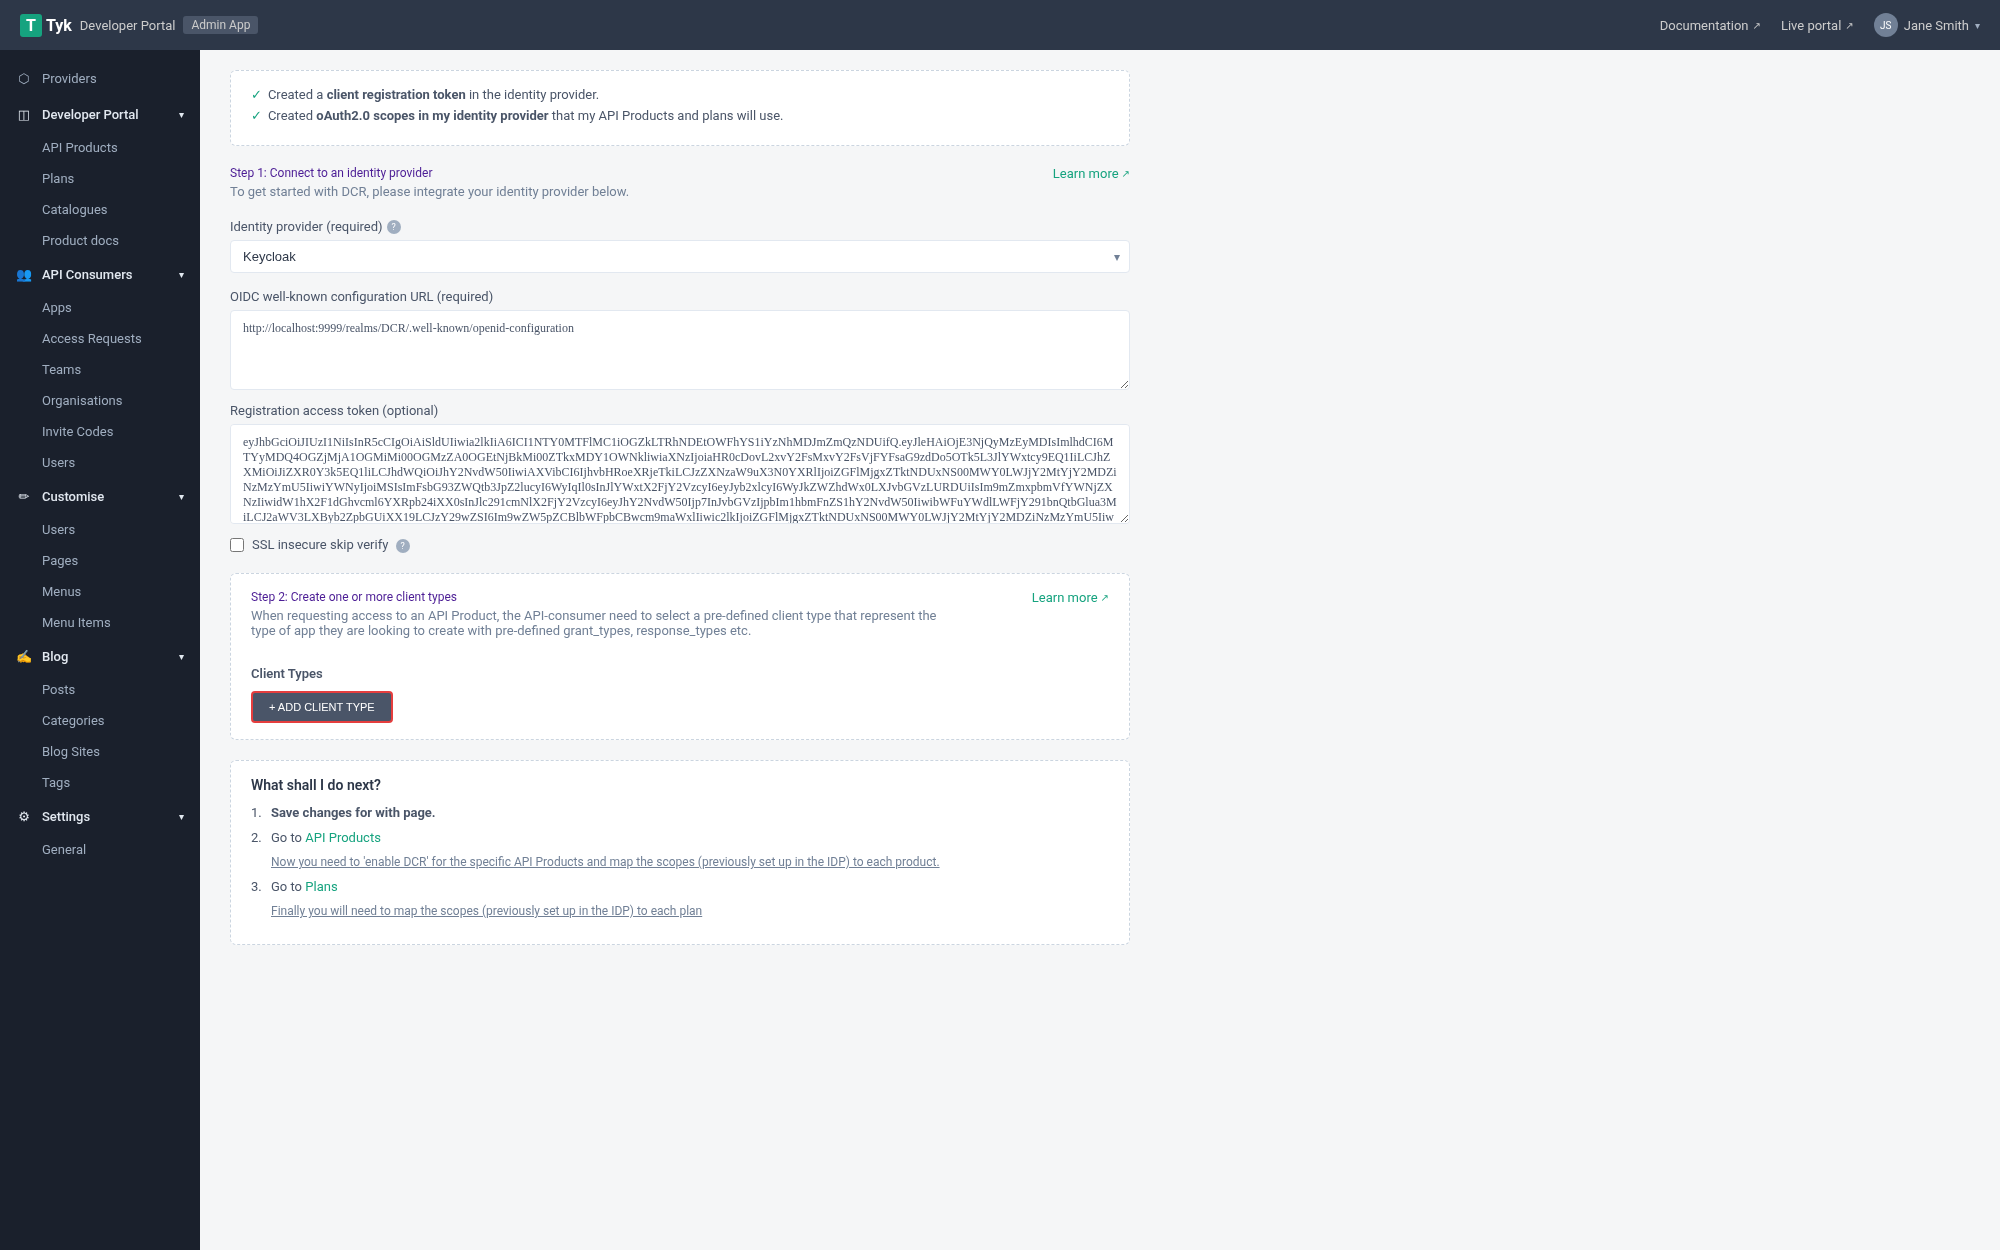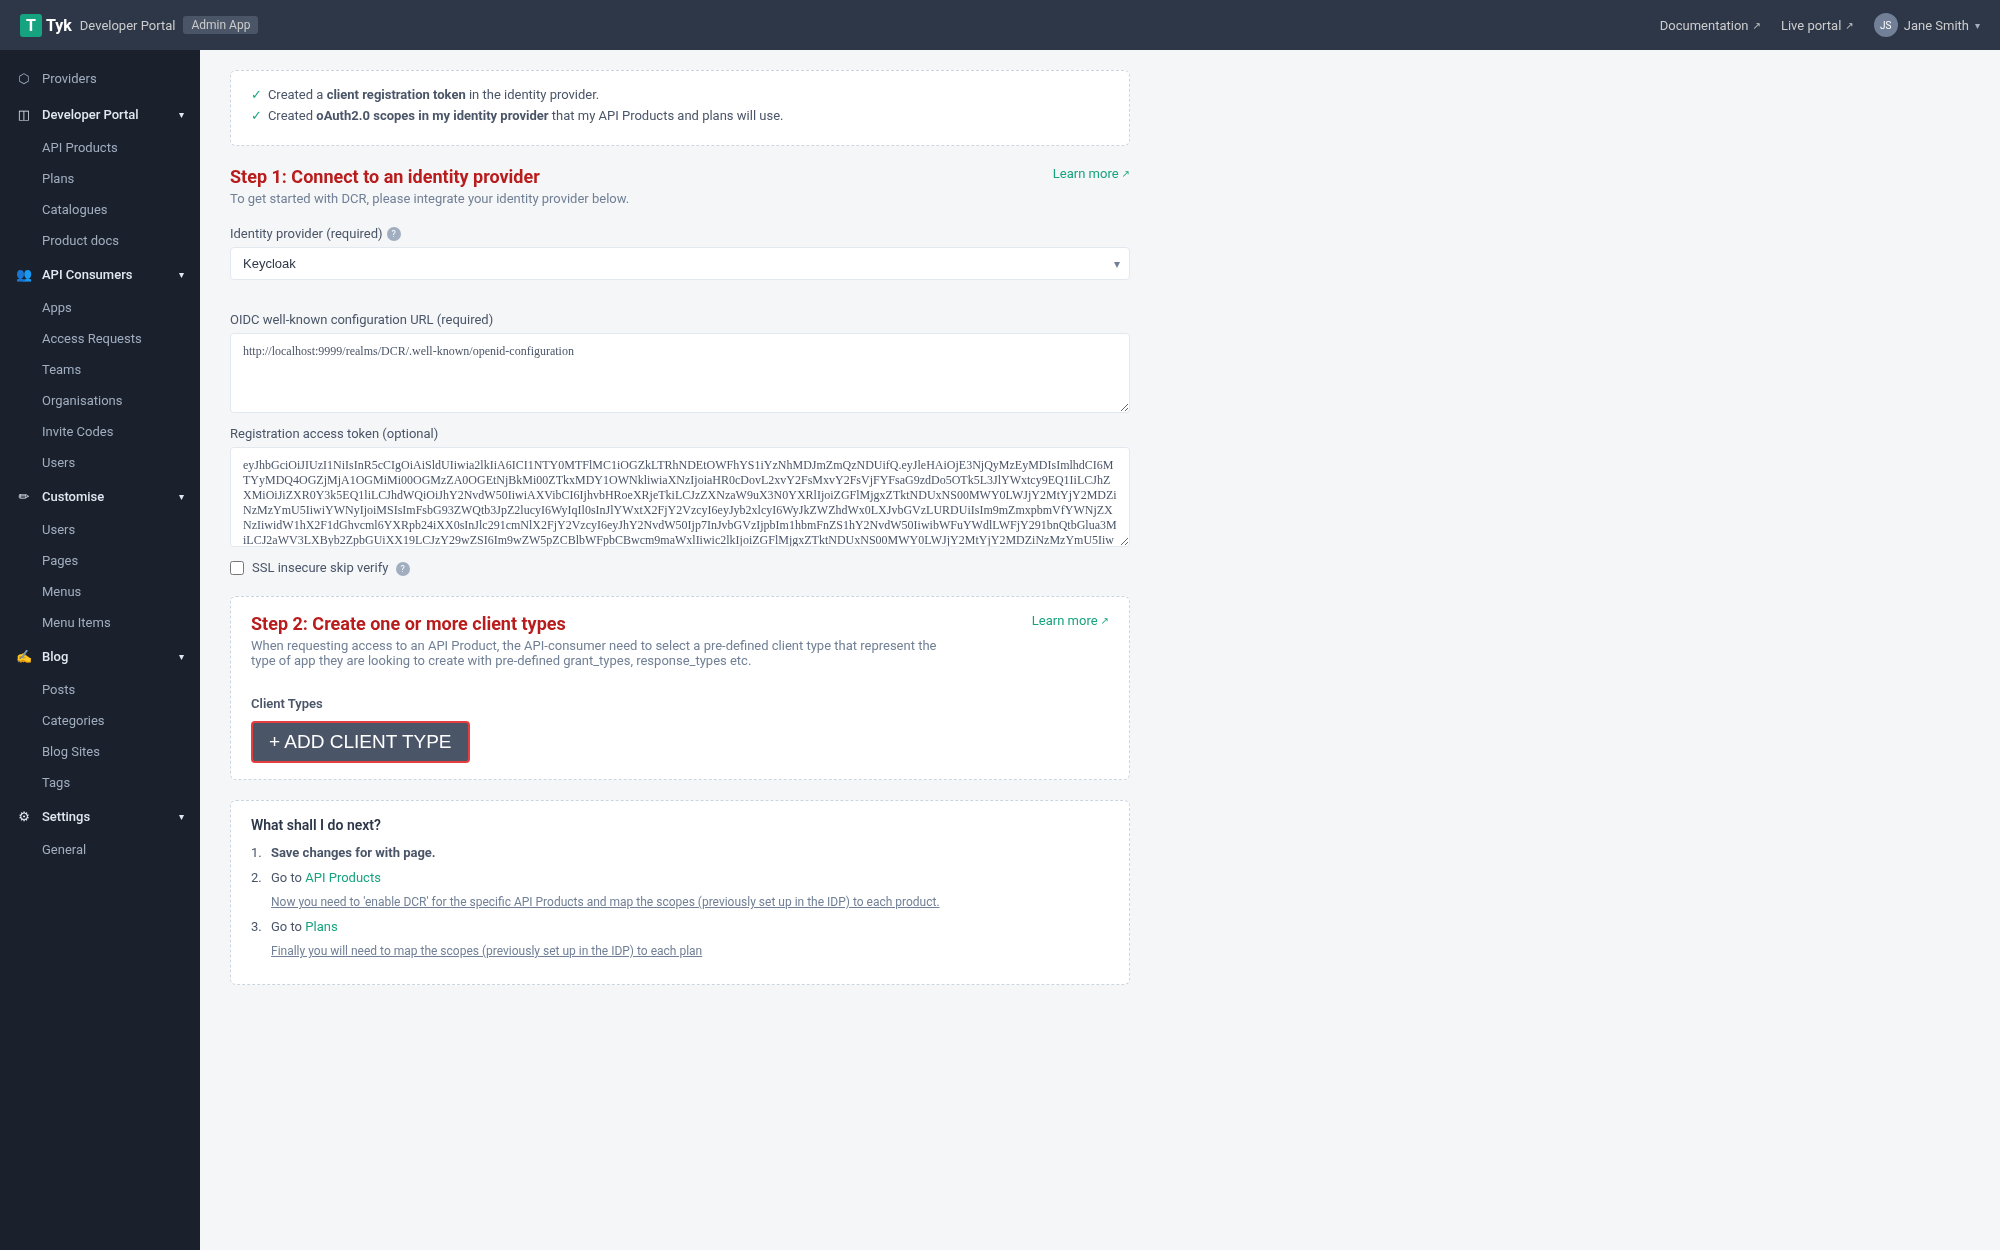--- a/index.html
+++ b/index.html
@@ -94,23 +94,23 @@
       display: flex;
       align-items: flex-start;
       gap: 6px;
       color: #4a5568;
       font-size: 13px;
       margin-bottom: 6px;
     }
     .check-green { color: #16a37f; }
 
     .section-title {
-      font-size: 18px;
-      font-weight: 700;
-      color: #b91c1c;
+      font-size: 12px;
+      font-weight: 400;
+      color: #4c1d95;
       margin-bottom: 4px;
     }
     .section-subtitle {
       font-size: 13px;
       color: #718096;
       margin-bottom: 16px;
     }
     .section-header {
       display: flex;
       align-items: flex-start;
@@ -143,21 +143,21 @@
       display: inline-flex;
       align-items: center;
       justify-content: center;
       color: white;
       font-size: 9px;
       cursor: pointer;
     }
 
     .select-wrapper {
       position: relative;
-      margin-bottom: 32px;
+      margin-bottom: 16px;
     }
     .select-field {
       width: 100%;
       padding: 8px 36px 8px 12px;
       border: 1px solid #e2e8f0;
       border-radius: 4px;
       background: white;
       font-size: 13px;
       color: #2d3748;
       appearance: none;
@@ -214,21 +214,21 @@
       color: #4a5568;
       margin-bottom: 10px;
     }
 
     .add-client-btn {
       background: #4a5568;
       color: white;
       border: 2px solid #e53e3e;
       border-radius: 4px;
       padding: 8px 16px;
-      font-size: 19px;
+      font-size: 11px;
       font-weight: 500;
       cursor: pointer;
       display: flex;
       align-items: center;
       gap: 4px;
     }
 
     .what-next-box {
       background: white;
       border: 1px dashed #cbd5e0;

